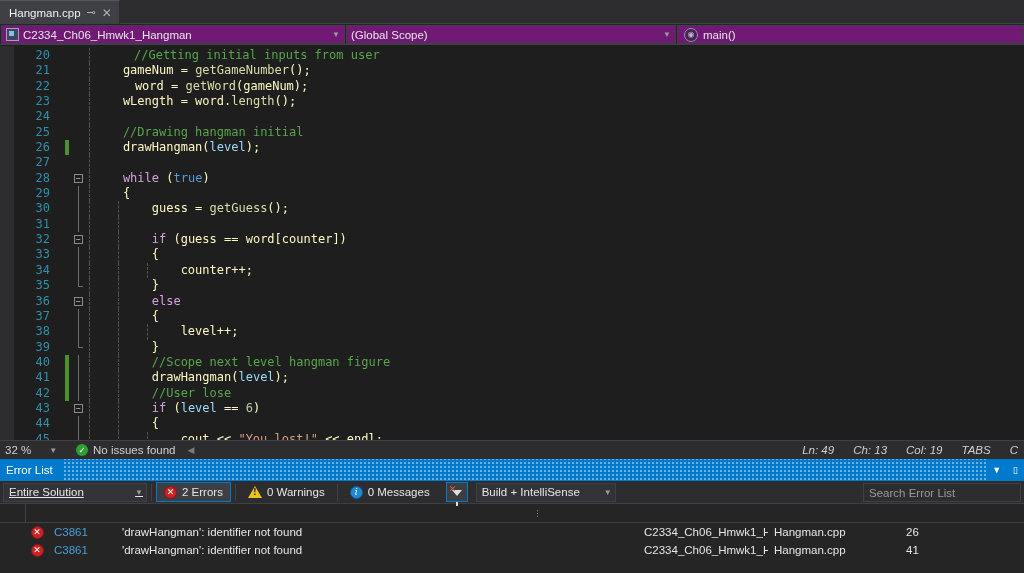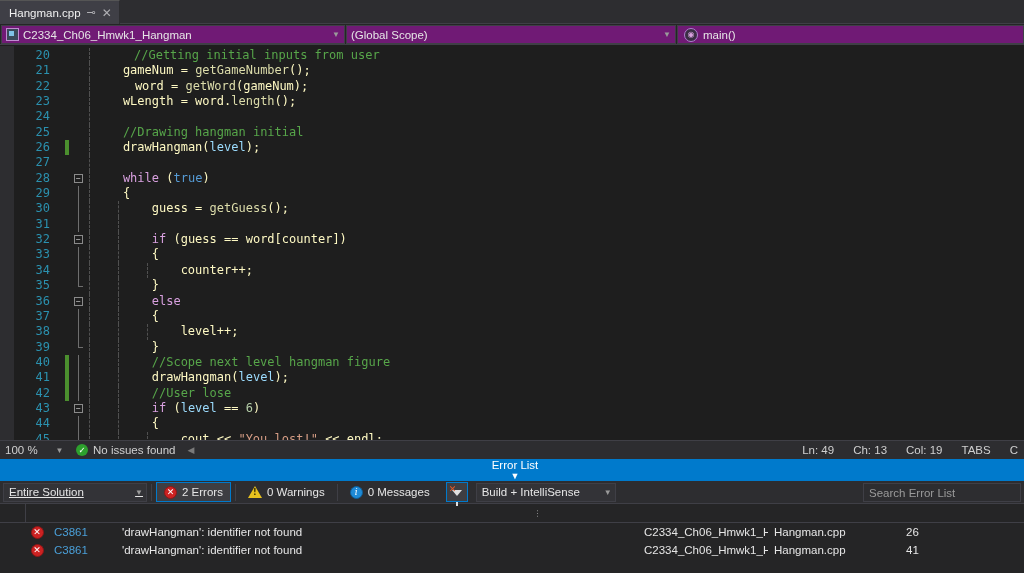--- a/index.html
+++ b/index.html
@@ -140,33 +140,33 @@
   #issues-box { display: flex; align-items: center; gap: 5px; margin-left: 8px; }
   .okcircle {
     width: 12px; height: 12px; border-radius: 50%;
     background: #2da02d; color: #fff; font-size: 8.5px;
     display: flex; align-items: center; justify-content: center;
     font-family: "DejaVu Sans", sans-serif;
   }
   #nav-arrows { margin-left: 12px; color: #7a7a7a; font-size: 9px; }
   #status-right {
     margin-left: auto; display: flex; align-items: center;
-    gap: 19px; padding-right: 6px;
+    gap: 19px; padding-right: 6px; font-style: italic;
   }
   #status-right span { white-space: nowrap; }
 
   
   #errorlist {
     position: absolute; left: 0; right: 0; bottom: 0; height: 114px;
     background: #252526;
   }
   #el-title {
     height: 22px; background: #007acc;
     display: flex; align-items: center;
-    color: #fff; font-size: 11.5px; padding-left: 6px; flex-direction: column;
+    color: #fff; font-size: 11.5px; padding-left: 6px;
   }
   #el-title .grip {
     flex: 1; height: 100%; margin-left: 10px;
     background-image: radial-gradient(circle, rgba(255,255,255,.45) 0.7px, transparent 0.8px);
     background-size: 4px 4px; background-position: 0 6px;
   }
   #el-title .ticon { padding: 0 6px; font-size: 9px; }
   #el-toolbar {
     height: 23px; background: #2d2d30;
     display: flex; align-items: center; gap: 0;
@@ -321,21 +321,21 @@
       <div class="cline"><span class="lnum">41</span><span class="changebar changed"></span><span class="foldline" style="top: 0px; height: 15.35px;"></span><span class="guide" style="left: 89px;"></span><span class="guide" style="left: 117.88px;"></span><span class="ctext" style="left: 151.76px;"><span class="pun">drawHangman</span><span class="pun">(</span><span class="var">level</span><span class="pun">);</span></span></div>
       <div class="cline"><span class="lnum">42</span><span class="changebar changed"></span><span class="foldline" style="top: 0px; height: 15.35px;"></span><span class="guide" style="left: 89px;"></span><span class="guide" style="left: 117.88px;"></span><span class="ctext" style="left: 151.76px;"><span class="cmt">//User lose</span></span></div>
       <div class="cline"><span class="lnum">43</span><span class="changebar"></span><span class="foldbox" style="left: 74px;">−</span><span class="guide" style="left: 89px;"></span><span class="guide" style="left: 117.88px;"></span><span class="ctext" style="left: 151.76px;"><span class="kw">if </span><span class="pun">(</span><span class="var">level</span><span class="pun"> == </span><span class="num">6</span><span class="pun">)</span></span></div>
       <div class="cline"><span class="lnum">44</span><span class="changebar"></span><span class="foldline" style="top: 0px; height: 15.35px;"></span><span class="guide" style="left: 89px;"></span><span class="guide" style="left: 117.88px;"></span><span class="ctext" style="left: 151.76px;"><span class="pun">{</span></span></div>
       <div class="cline"><span class="lnum">45</span><span class="changebar"></span><span class="foldline" style="top: 0px; height: 15.35px;"></span><span class="guide" style="left: 89px;"></span><span class="guide" style="left: 117.88px;"></span><span class="guide" style="left: 146.76px;"></span><span class="ctext" style="left: 180.64px;"><span class="pun">cout &lt;&lt; </span><span class="str">"You lost!"</span><span class="pun"> &lt;&lt; endl;</span></span></div>
     </div>
 </div>
 
 <div id="editor-status">
   <div id="zoom-combo">
-    <span>100 %</span>
+    <span>32 %</span>
     <span class="caret">▼</span>
   </div>
   <div id="issues-box">
     <span class="okcircle">✓</span>
     <span>No issues found</span>
   </div>
   <div id="nav-arrows">◀</div>
   <div id="status-right">
     <span>Ln: 49</span>
     <span>Ch: 13</span>

